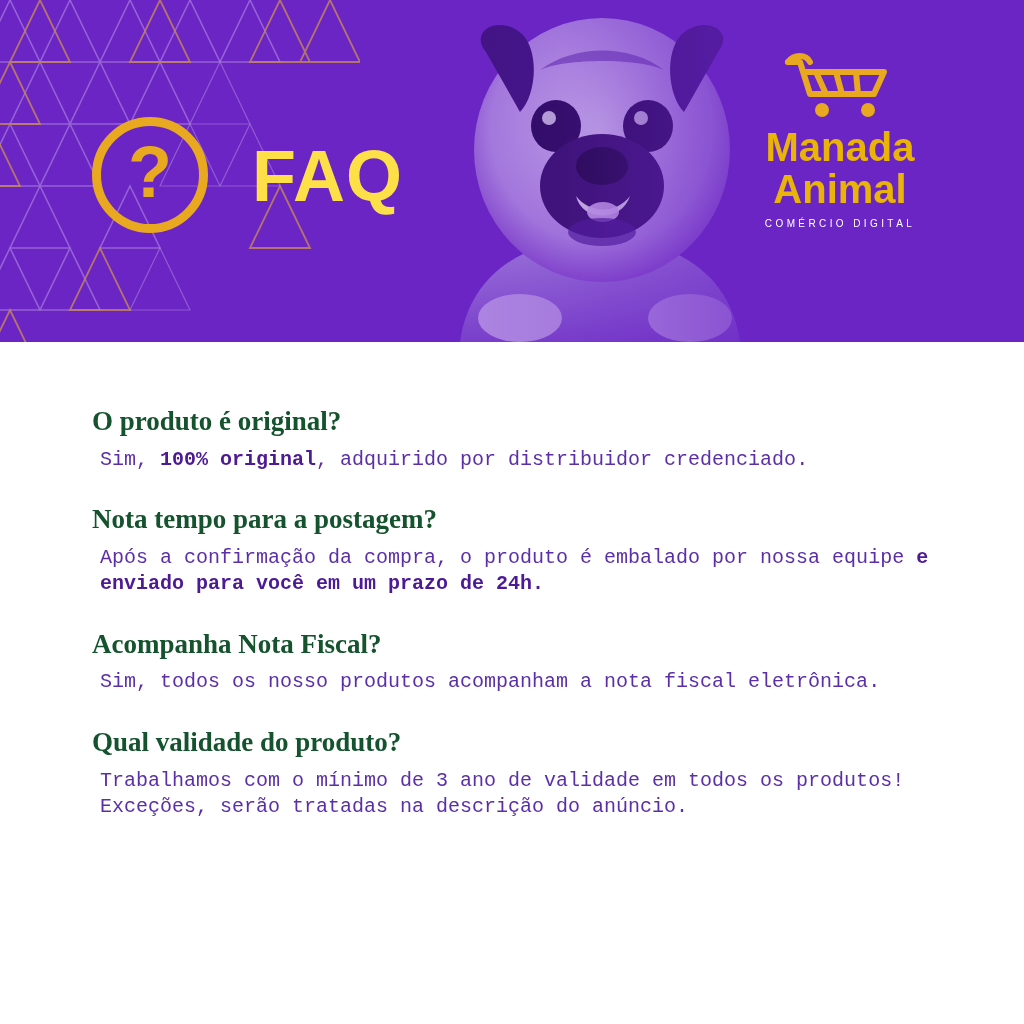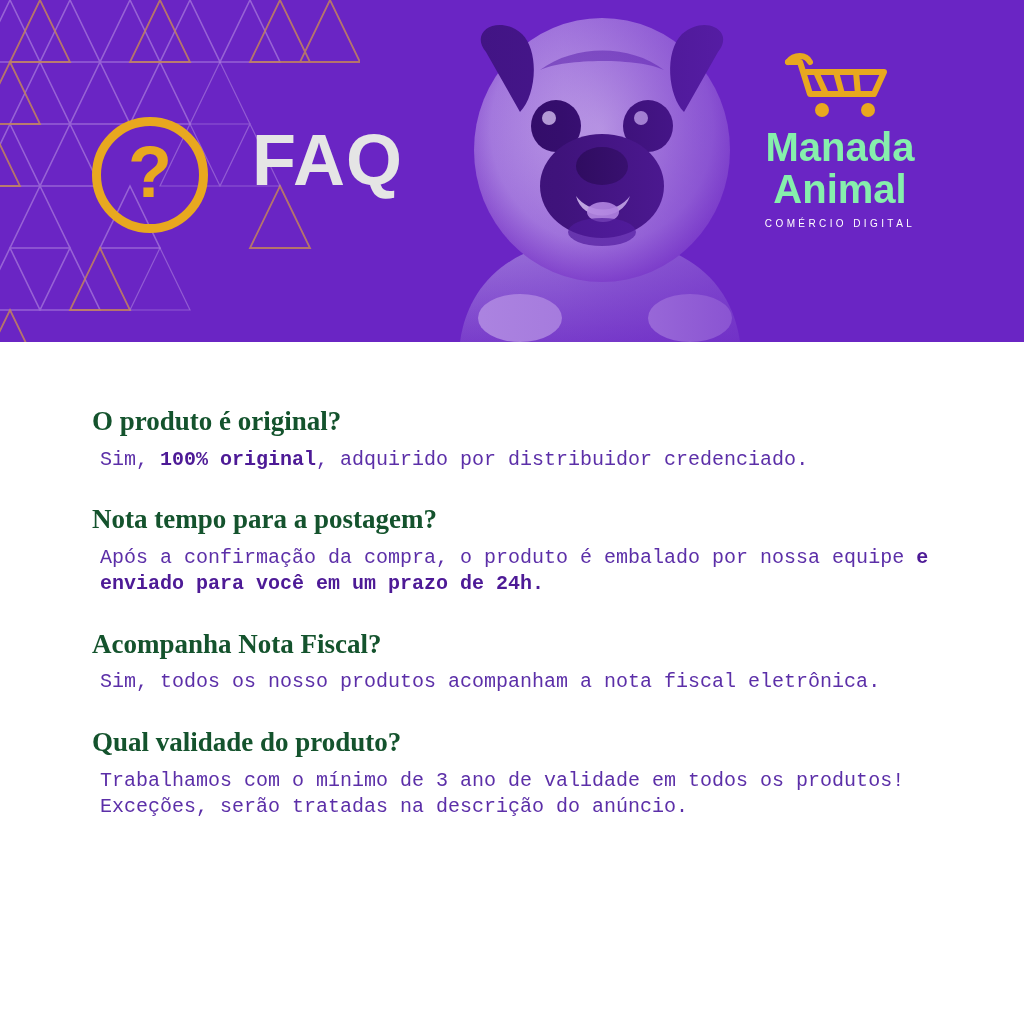--- a/index.html
+++ b/index.html
@@ -82,22 +82,22 @@
     font-size: 72px;
     font-weight: bold;
     line-height: 1;
     font-family: "Liberation Sans", sans-serif;
     margin-top: -6px;
   }
 
   .faq-title {
     position: absolute;
     left: 252px;
-    top: 124px;
-    color: #e5e5e5;
+    top: 140px;
+    color: #fde047;
     font-size: 72px;
     font-weight: bold;
     letter-spacing: 1px;
     line-height: 1;
     font-family: "Liberation Sans", sans-serif;
   }
 
   
   .logo {
     position: absolute;
@@ -107,21 +107,21 @@
     text-align: center;
   }
   .logo-cart {
     height: 70px;
     margin-bottom: 4px;
     display: flex;
     justify-content: center;
     align-items: flex-end;
   }
   .logo-name {
-    color: #86efac;
+    color: #eab308;
     font-size: 40px;
     font-weight: bold;
     line-height: 1.05;
     font-family: "Liberation Sans", sans-serif;
   }
   .logo-sub {
     color: #ffffff;
     font-size: 10px;
     letter-spacing: 3.4px;
     margin-top: 8px;

